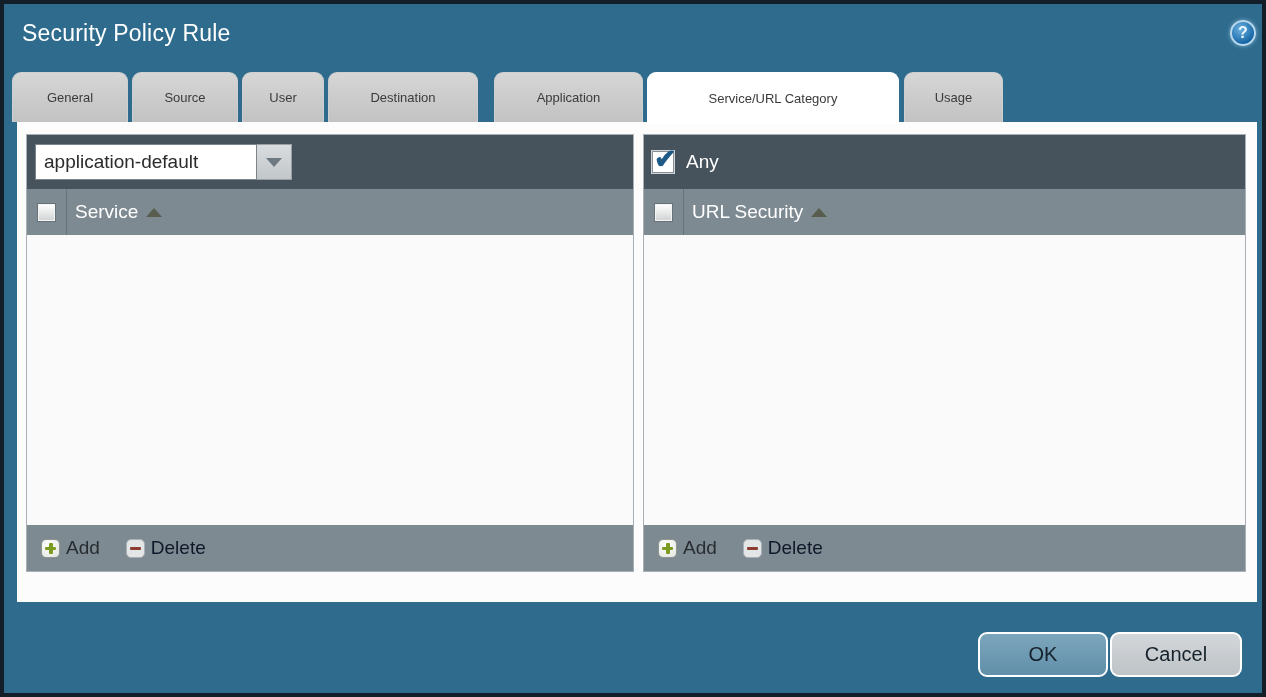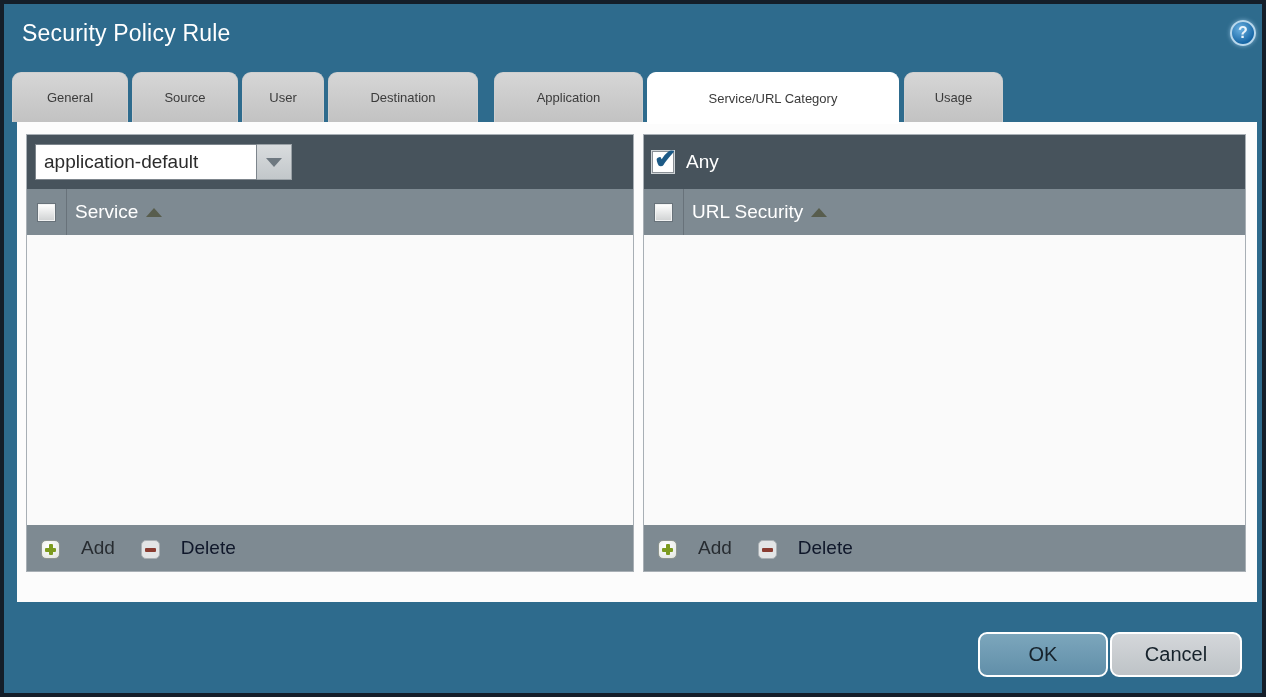--- a/index.html
+++ b/index.html
@@ -62,21 +62,21 @@
 
   .hdr-cb-cell{ width:40px; display:flex; justify-content:center; align-items:center;
                 align-self:stretch; border-right:1px solid #68727a; flex:none; }
   .hdr-label{ color:#ffffff; font-size:19px; margin-left:8px; }
   .sort-asc{ width:0; height:0; margin-left:8px; border-left:8px solid transparent;
              border-right:8px solid transparent; border-bottom:9px solid #585d4d; }
 
   .any-label{ color:#ffffff; font-size:19px; margin-left:12px; }
 
   
-  .tool-btn{ display:flex; align-items:flex-end; gap:21px; cursor:pointer; }
+  .tool-btn{ display:flex; align-items:center; gap:6px; cursor:pointer; }
   .tool-btn .label{ font-size:19px; color:#272c31; font-weight:500; }
   .tool-btn.disabled{ cursor:default; }
   .tool-btn.disabled .label{ color:#0f172a; font-weight:400; }
   .sq-icon{ position:relative; width:19px; height:19px; border-radius:5px;
             background:radial-gradient(circle at 40% 30%, #ffffff, #e2e5df);
             border:1px solid #8f968f; }
   .sq-icon.dim{ background:#e3e5e6; border-color:#aab0b4; }
   .plus-h,.minus-h{ position:absolute; left:3px; top:7px; width:11px; height:3.5px;
             background:#7d9b1e; border-radius:1px; }
   .plus-v{ position:absolute; left:7px; top:3px; width:3.5px; height:11px;

